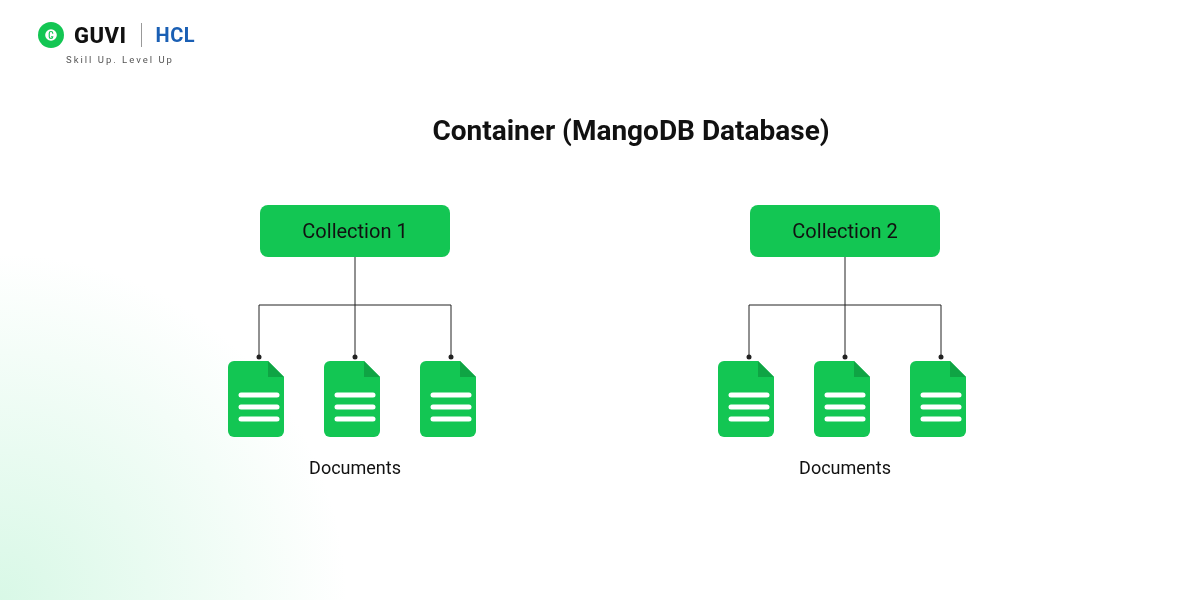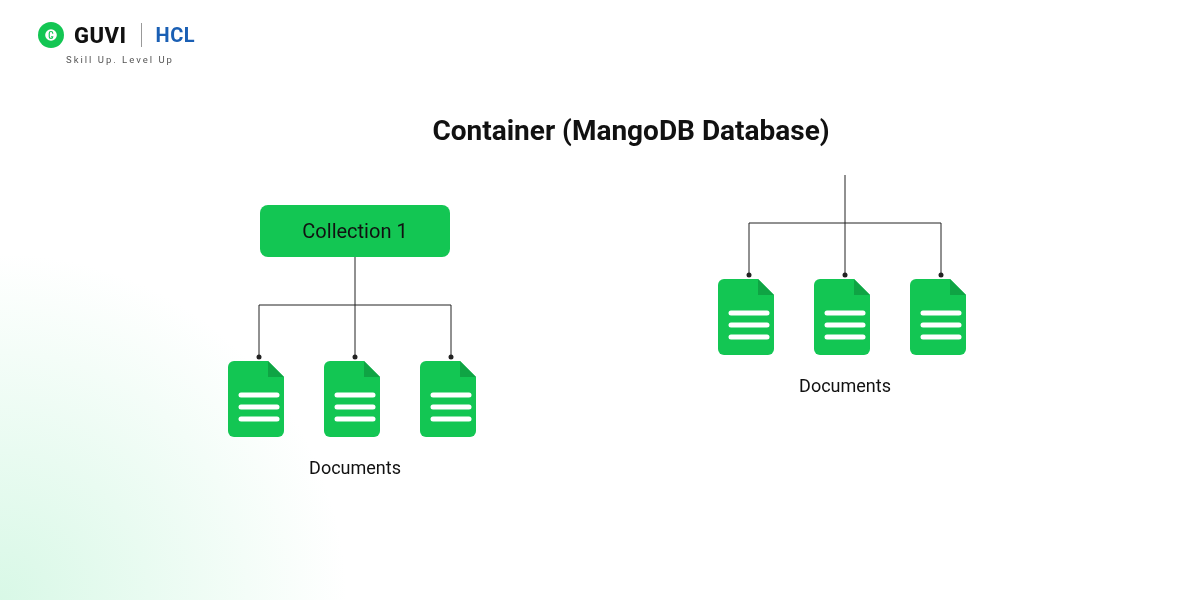--- a/index.html
+++ b/index.html
@@ -194,20 +194,21 @@
               <line x1="13" y1="46" x2="49" y2="46"></line>
               <line x1="13" y1="58" x2="49" y2="58"></line>
             </g>
           </svg>
       </span>
     </div>
     <div class="docs-label">Documents</div>
   </div>
 
   <div class="collection-group">
+    <div class="collection-box">Collection 2</div>
     <svg class="connector-svg" viewBox="0 0 280 110">
       <g stroke="#222" stroke-width="1" fill="none">
         <line x1="140" y1="0" x2="140" y2="48"></line>
         <line x1="44" y1="48" x2="236" y2="48"></line>
         <line x1="44" y1="48" x2="44" y2="98"></line>
         <line x1="140" y1="48" x2="140" y2="98"></line>
         <line x1="236" y1="48" x2="236" y2="98"></line>
       </g>
       <g fill="#222">
         <circle cx="44" cy="100" r="2.5"></circle>

